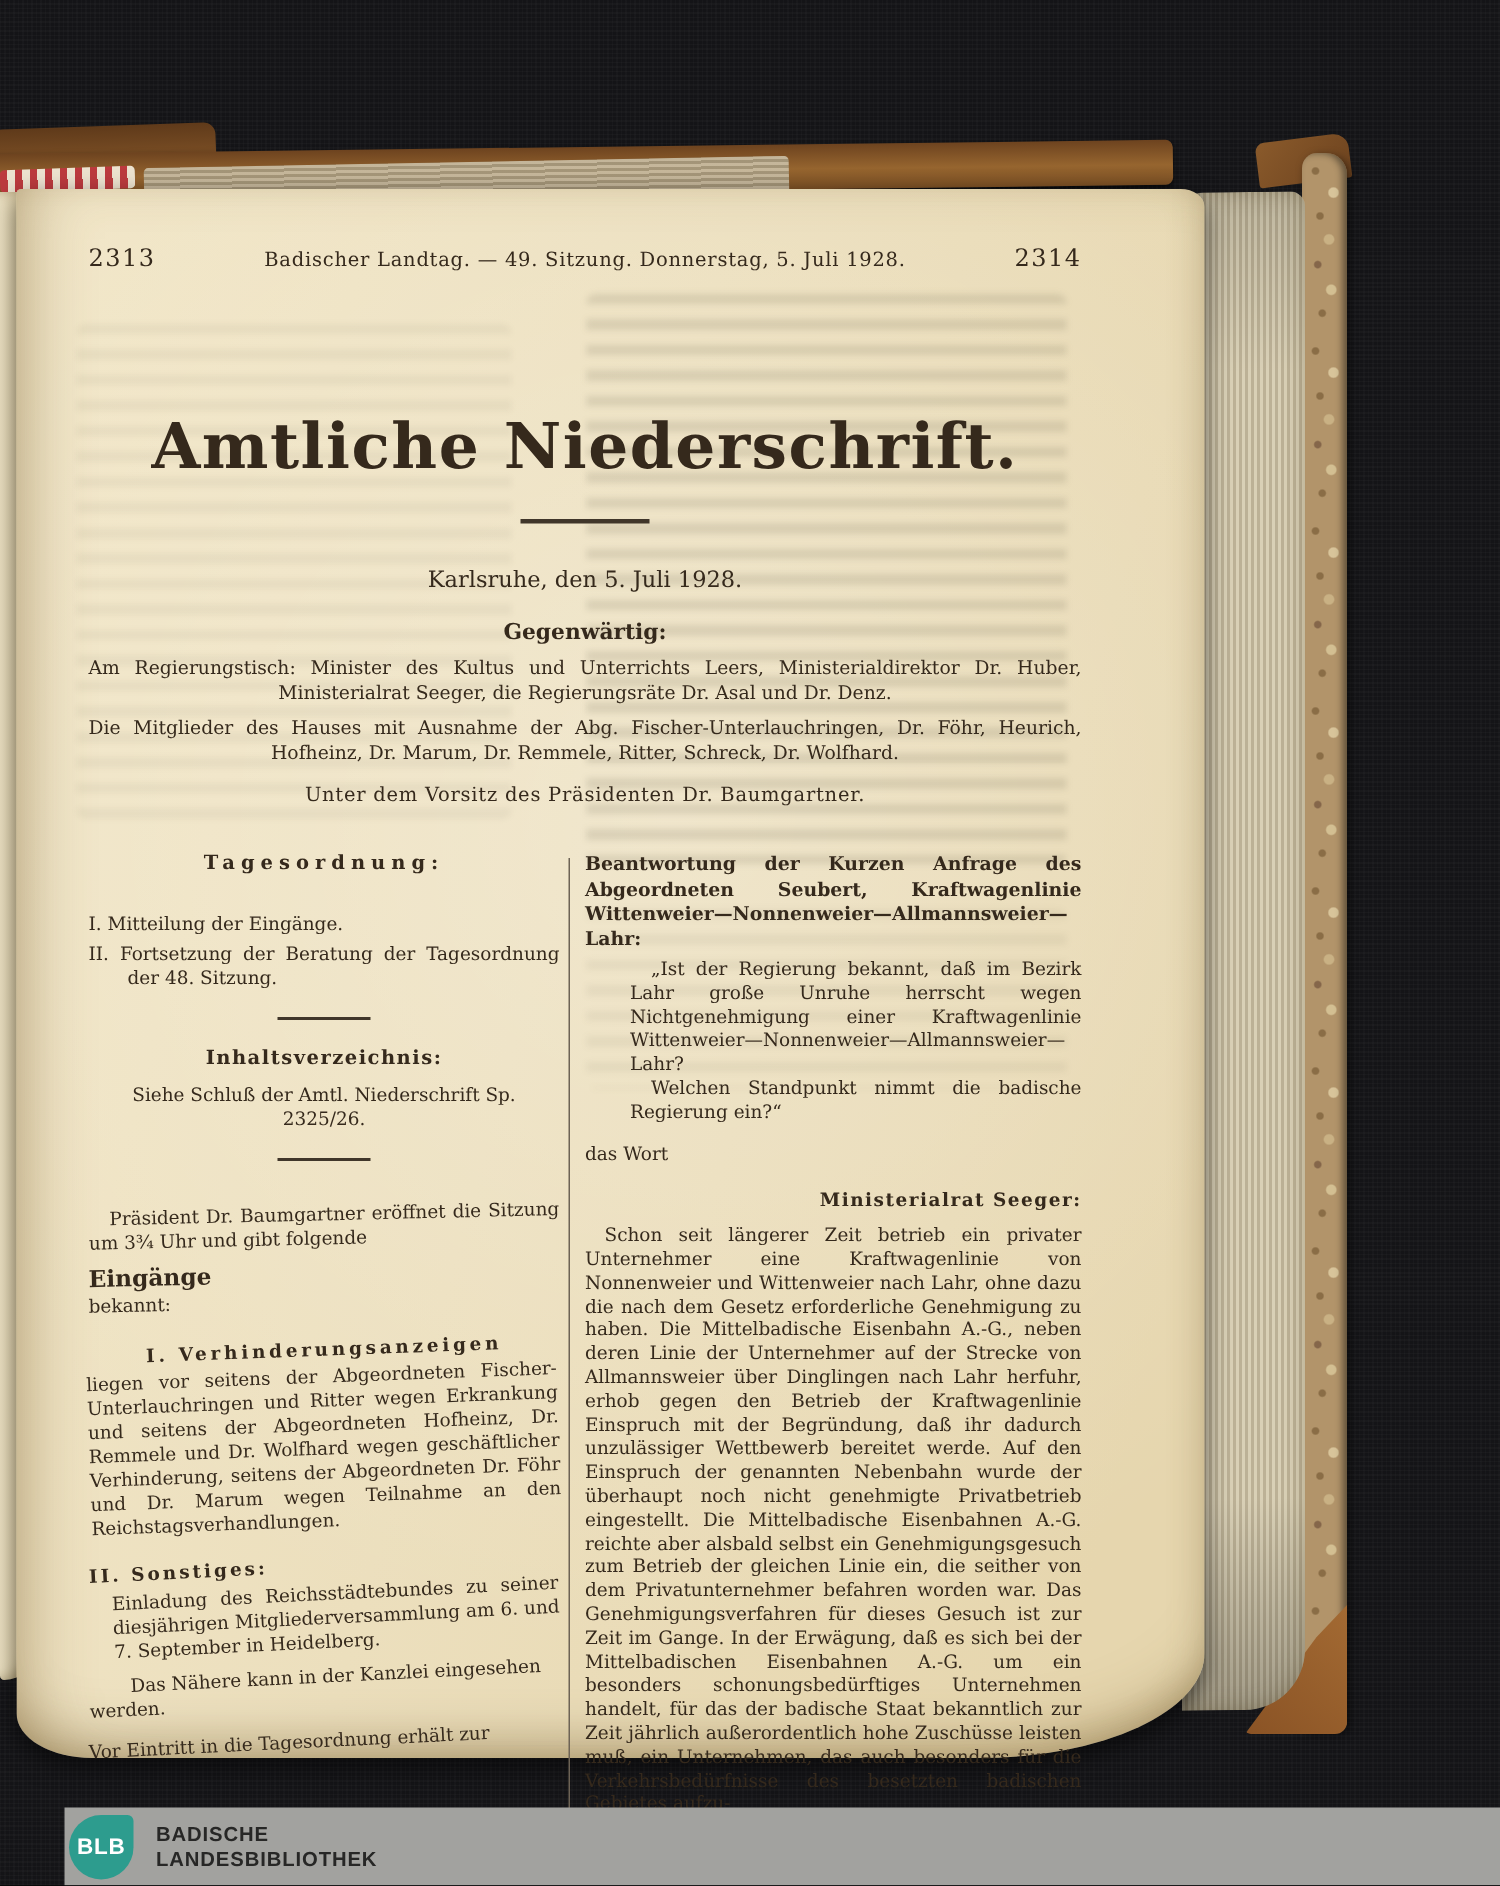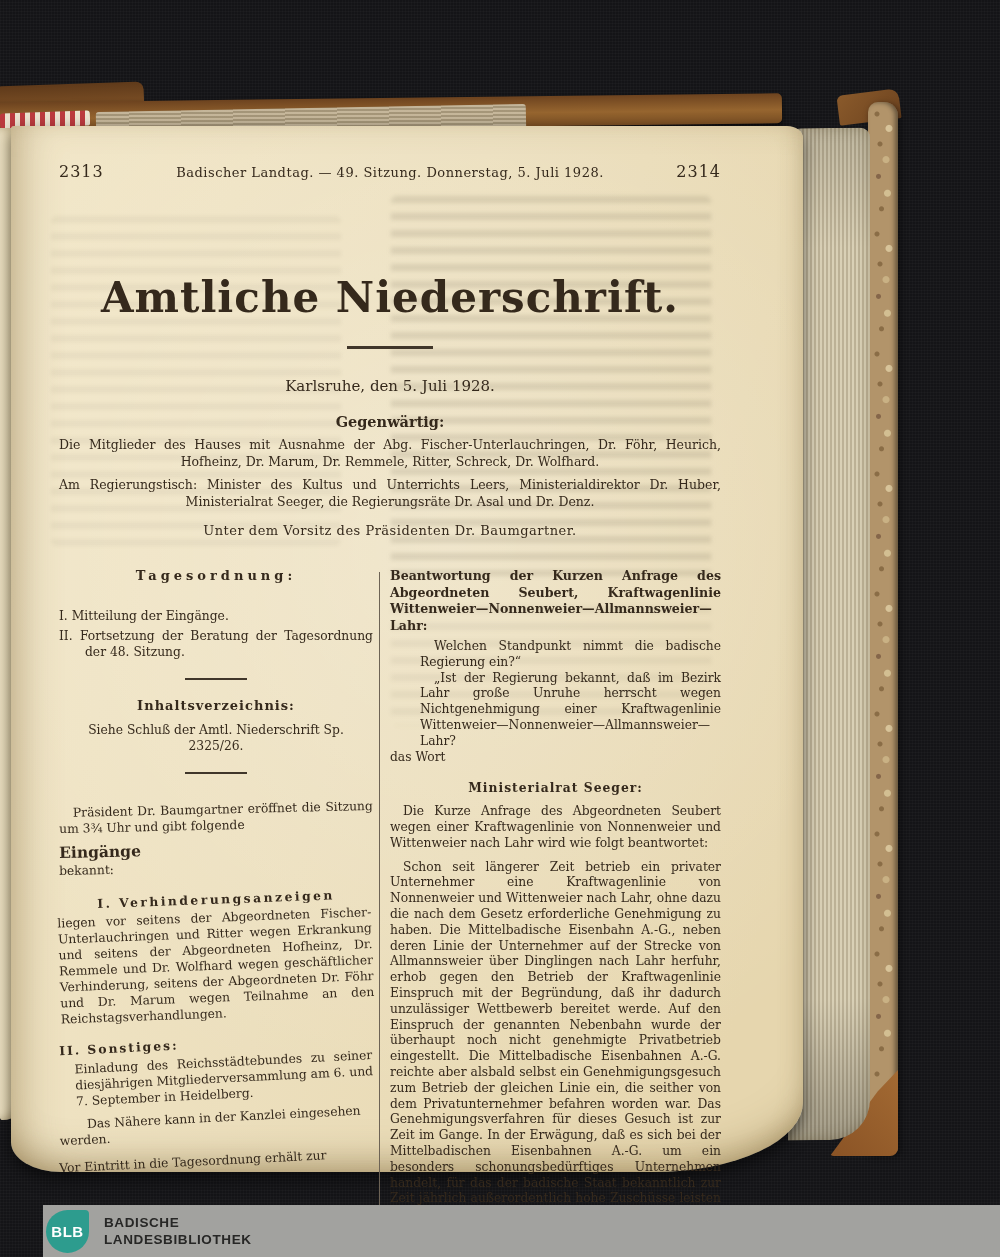--- a/index.html
+++ b/index.html
@@ -125,22 +125,22 @@
   .bekannt{margin-top:2px;}
   .s1-head{margin-top:14px;text-align:center;font-weight:bold;letter-spacing:2.5px;}
   .s1-text{margin-top:2px;text-align:justify;}
   .s2-head{margin-top:12px;font-weight:bold;letter-spacing:2px;}
   .s2-text{margin-top:3px;padding-left:16px;text-align:justify;}
   .s2-note{margin-top:7px;text-indent:28px;}
   .closing-line{margin-top:11px;}
   .q-heading{font-weight:bold;text-align:justify;font-size:12.6px;line-height:16.5px;}
   .quote{margin-top:5px;padding-left:30px;text-align:justify;}
   .quote p{margin:0;text-indent:14px;}
-  .das-wort{}
-  .speaker{margin-top:15px;text-align:center;font-weight:bold;letter-spacing:1px;}
+  .das-wort{margin-top:12px;}
+  .speaker{margin-top:15px;text-align:right;font-weight:bold;letter-spacing:1px;}
   .answer p{margin:8px 0 0;text-indent:13px;text-align:justify;}
 
   
   .viewer-footer{
     position:absolute;left:0;bottom:0;width:1000px;height:52px;
     background:#a2a29f;display:flex;align-items:center;
     font-family:"Liberation Sans", sans-serif;
     margin-left:43px;
   }
   .blb-logo{
@@ -180,22 +180,22 @@
         <span class="folio">2313</span>
         <span class="running-head">Badischer Landtag. — 49. Sitzung. Donnerstag, 5. Juli 1928.</span>
         <span class="folio">2314</span>
       </div>
 
       <div class="main-title">Amtliche Niederschrift.</div>
       <hr class="rule-lg">
       <div class="place-date">Karlsruhe, den 5. Juli 1928.</div>
 
       <div class="att-heading">Gegenwärtig:</div>
+      <div class="att-par">Am Regierungstisch: Minister des Kultus und Unterrichts Leers, Ministerialdirektor Dr. Huber, Ministerialrat Seeger, die Regierungsräte Dr. Asal und Dr. Denz.</div>
       <div class="att-par">Die Mitglieder des Hauses mit Ausnahme der Abg. Fischer-Unterlauchringen, Dr. Föhr, Heurich, Hofheinz, Dr. Marum, Dr. Remmele, Ritter, Schreck, Dr. Wolfhard.</div>
-      <div class="att-par">Am Regierungstisch: Minister des Kultus und Unterrichts Leers, Ministerialdirektor Dr. Huber, Ministerialrat Seeger, die Regierungsräte Dr. Asal und Dr. Denz.</div>
       <div class="chair-line">Unter dem Vorsitz des Präsidenten Dr. Baumgartner.</div>
 
       <div class="columns">
 
         <div class="col-left">
           <div class="sec-head-center">Tagesordnung:</div>
           <div class="agenda-list">
             <div class="agenda-item">I. Mitteilung der Eingänge.</div>
             <div class="agenda-item">II. Fortsetzung der Beratung der Tagesordnung der 48. Sitzung.</div>
           </div>
@@ -212,27 +212,26 @@
           <div class="s2-text tilt3">Einladung des Reichsstädtebundes zu seiner diesjährigen Mitgliederversammlung am 6. und 7. September in Heidelberg.</div>
           <div class="s2-note tilt3">Das Nähere kann in der Kanzlei eingesehen werden.</div>
           <div class="closing-line tilt3">Vor Eintritt in die Tagesordnung erhält zur</div>
         </div>
 
         <div class="col-divider"></div>
 
         <div class="col-right">
           <div class="q-heading">Beantwortung der Kurzen Anfrage des Abgeordneten Seubert, Kraftwagenlinie Wittenweier—Nonnenweier—Allmannsweier—Lahr:</div>
           <div class="quote">
+            <p>„Ist der Regierung bekannt, daß im Bezirk Lahr große Unruhe herrscht wegen Nichtgenehmigung einer Kraftwagenlinie Wittenweier—Nonnenweier—Allmannsweier—Lahr?</p>
             <p>Welchen Standpunkt nimmt die badische Regierung ein?“</p>
-            <p>„Ist der Regierung bekannt, daß im Bezirk Lahr große Unruhe herrscht wegen Nichtgenehmigung einer Kraftwagenlinie Wittenweier—Nonnenweier—Allmannsweier—Lahr?</p>
           </div>
           <div class="das-wort">das Wort</div>
           <div class="speaker">Ministerialrat Seeger:</div>
           <div class="answer">
-            <p>Die Kurze Anfrage des Abgeordneten Seubert wegen einer Kraftwagenlinie von Nonnenweier und Wittenweier nach Lahr wird wie folgt beantwortet:</p>
             <p>Schon seit längerer Zeit betrieb ein privater Unternehmer eine Kraftwagenlinie von Nonnenweier und Wittenweier nach Lahr, ohne dazu die nach dem Gesetz erforderliche Genehmigung zu haben. Die Mittelbadische Eisenbahn A.-G., neben deren Linie der Unternehmer auf der Strecke von Allmannsweier über Dinglingen nach Lahr herfuhr, erhob gegen den Betrieb der Kraftwagenlinie Einspruch mit der Begründung, daß ihr dadurch unzulässiger Wettbewerb bereitet werde. Auf den Einspruch der genannten Nebenbahn wurde der überhaupt noch nicht genehmigte Privatbetrieb eingestellt. Die Mittelbadische Eisenbahnen A.-G. reichte aber alsbald selbst ein Genehmigungsgesuch zum Betrieb der gleichen Linie ein, die seither von dem Privatunternehmer befahren worden war. Das Genehmigungsverfahren für dieses Gesuch ist zur Zeit im Gange. In der Erwägung, daß es sich bei der Mittelbadischen Eisenbahnen A.-G. um ein besonders schonungsbedürftiges Unternehmen handelt, für das der badische Staat bekanntlich zur Zeit jährlich außerordentlich hohe Zuschüsse leisten muß, ein Unternehmen, das auch besonders für die Verkehrsbedürfnisse des besetzten badischen Gebietes aufzu-</p>
           </div>
         </div>
 
       </div>
     </div>
   </div>
 
   <div class="viewer-footer">
     <div class="blb-logo">

